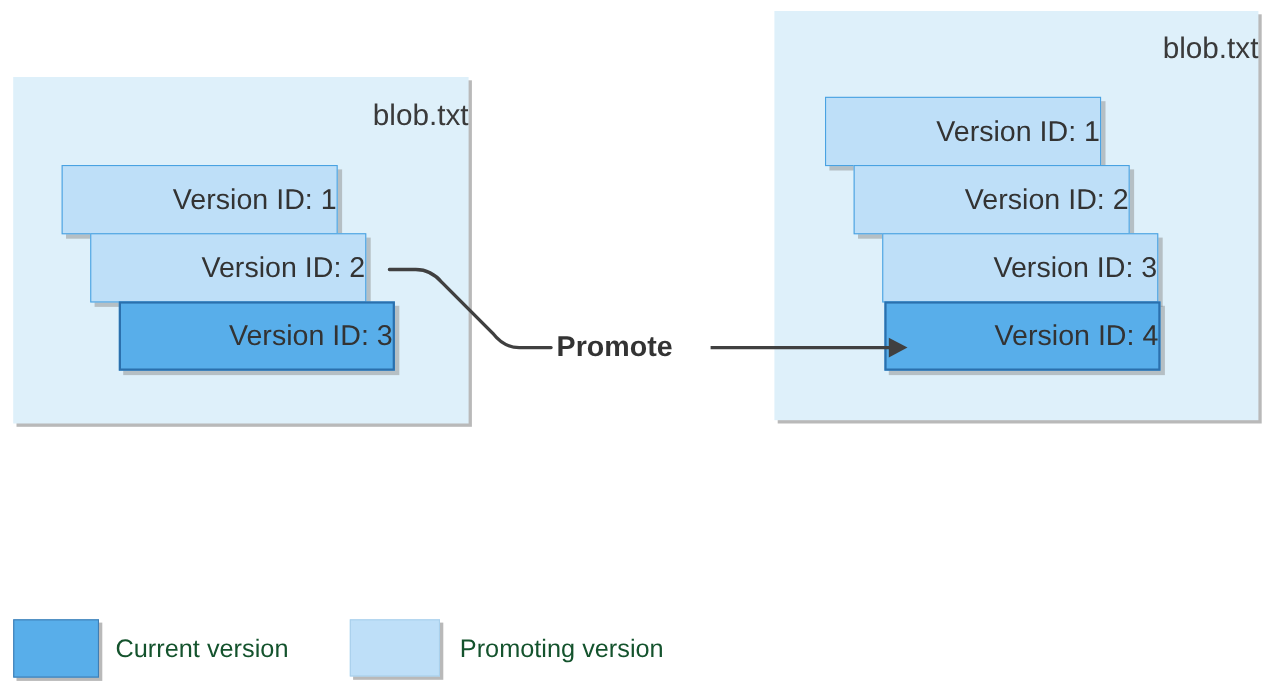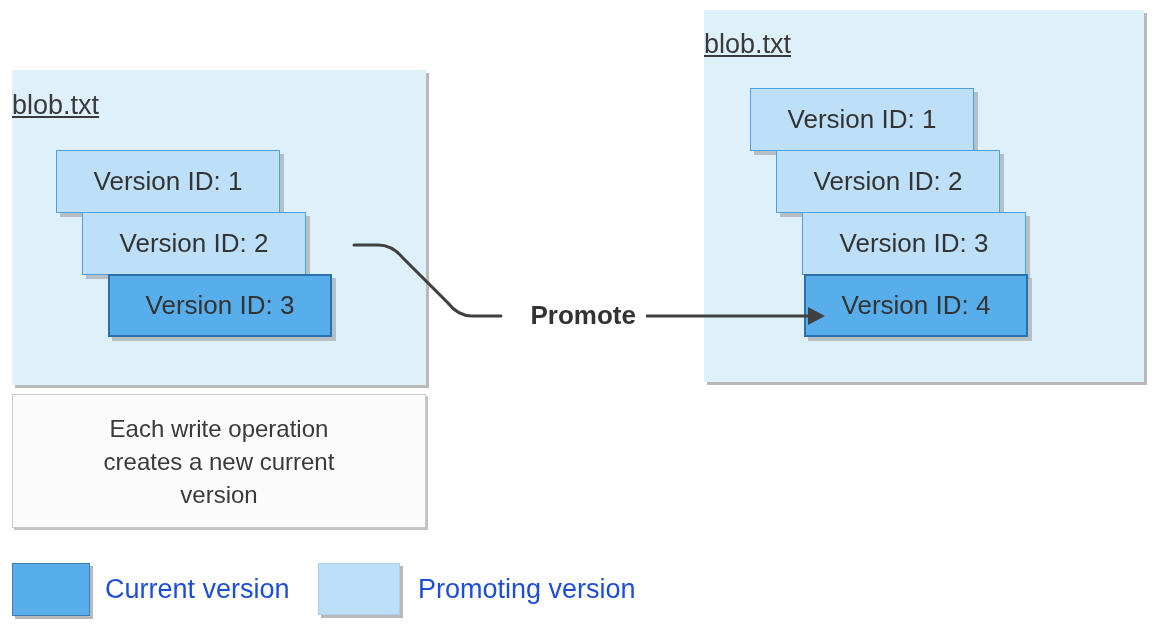--- a/index.html
+++ b/index.html
@@ -16,32 +16,31 @@
     overflow: hidden;
     color: #3a3a3a;
   }
   .panel {
     position: absolute;
     background: #def0fa;
     box-shadow: 3px 3px 0 #b9b9b9;
   }
   .panel-title {
     position: absolute;
-    text-align: left;
+    text-align: right;
     font-size: 27px;
     color: #3a3a3a;
-    text-decoration: underline;
   }
   .vbox {
     position: absolute;
-    width: 224px;
+    width: 251px;
     height: 63px;
     display: flex;
     align-items: center;
-    justify-content: center;
+    justify-content: flex-end;
     font-size: 26px;
     color: #333333;
     box-sizing: border-box;
     box-shadow: 4px 4px 0 rgba(130,130,130,0.45);
   }
   .vbox.previous {
     background: #bedff8;
     border: 1px solid #49a2e2;
   }
   .vbox.current {
@@ -62,21 +61,21 @@
     font-size: 24px;
     line-height: 33px;
     color: #3a3a3a;
     text-align: center;
   }
   .promote-label {
     position: absolute;
     left: 506px;
     top: 300px;
     width: 130px;
-    text-align: right;
+    text-align: left;
     font-size: 26px;
     font-weight: bold;
     color: #333333;
   }
   svg.overlay {
     position: absolute;
     left: 0;
     top: 0;
     pointer-events: none;
   }
@@ -94,22 +93,22 @@
     left: 318px; top: 563px; width: 82px; height: 52px;
     background: #bedff8;
     border: 1px solid #a9d0ec;
   }
   .legend-label {
     position: absolute;
     top: 563px;
     height: 53px;
     display: flex;
     align-items: center;
-    font-size: 27px;
-    color: #1d4ed8;
+    font-size: 23px;
+    color: #14532d;
     white-space: nowrap;
   }
   .legend-label.current { left: 105px; }
   .legend-label.previous { left: 418px; }
 </style>
 </head>
 <body>
 
 <div id="canvas">
 
@@ -143,24 +142,19 @@
   </div>
 
   <svg class="overlay" width="1156" height="628" viewBox="0 0 1156 628">
     <path d="M 354 245 H 378 Q 392 245 402 257 L 448 303 Q 458 316 472 316 H 501" fill="none" stroke="#404040" stroke-width="3" stroke-linecap="round"></path>
     <line x1="646" y1="316" x2="809" y2="316" stroke="#404040" stroke-width="3" stroke-linecap="butt"></line>
     <polygon points="808,307 825,316 808,325" fill="#404040"></polygon>
   </svg>
 
   <div class="promote-label">Promote</div>
 
-  <div class="caption-box" style="left:12px; top:394px; width:414px;">
-    <div>Each write operation</div>
-    <div>creates a new current</div>
-    <div>version</div>
-  </div>
 
   <div class="legend-swatch current"></div>
   <div class="legend-label current">Current version</div>
   <div class="legend-swatch previous"></div>
   <div class="legend-label previous">Promoting version</div>
 
 </div>
 
 </body></html>

